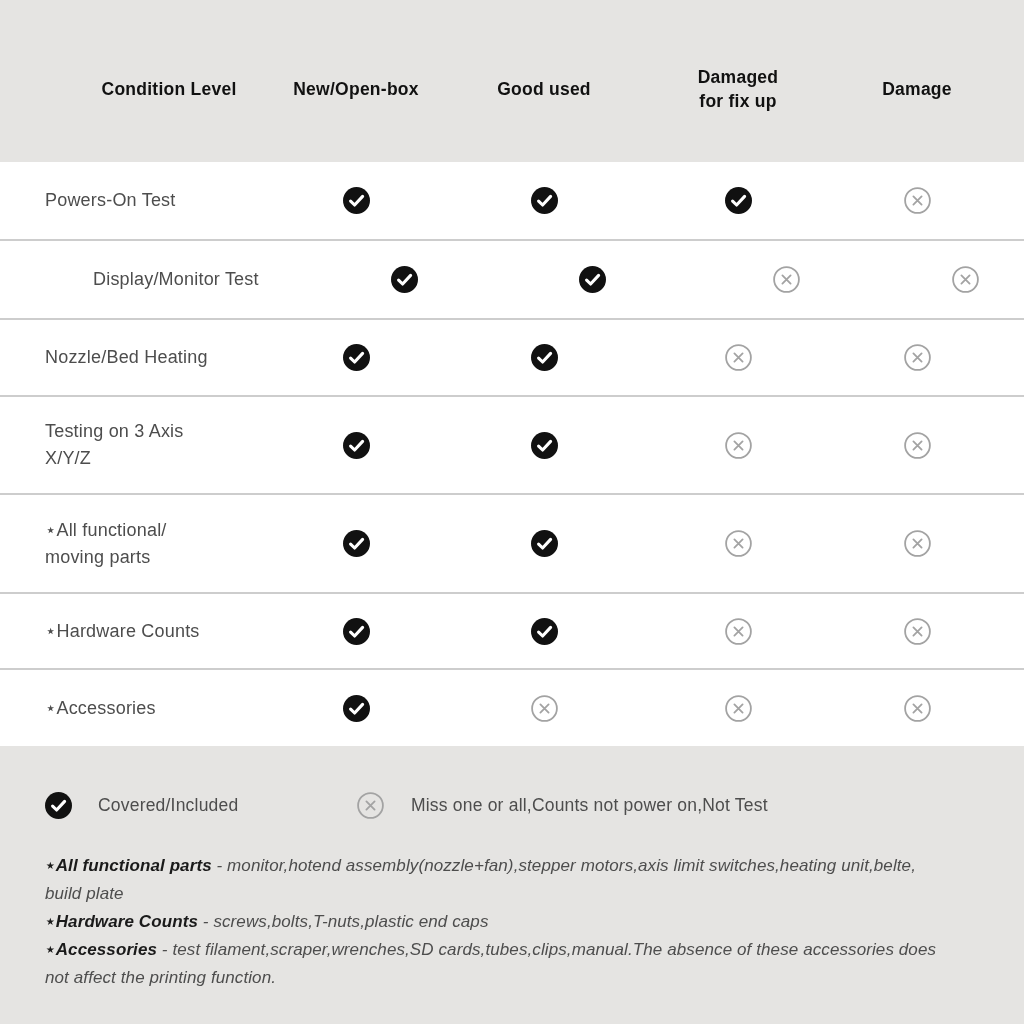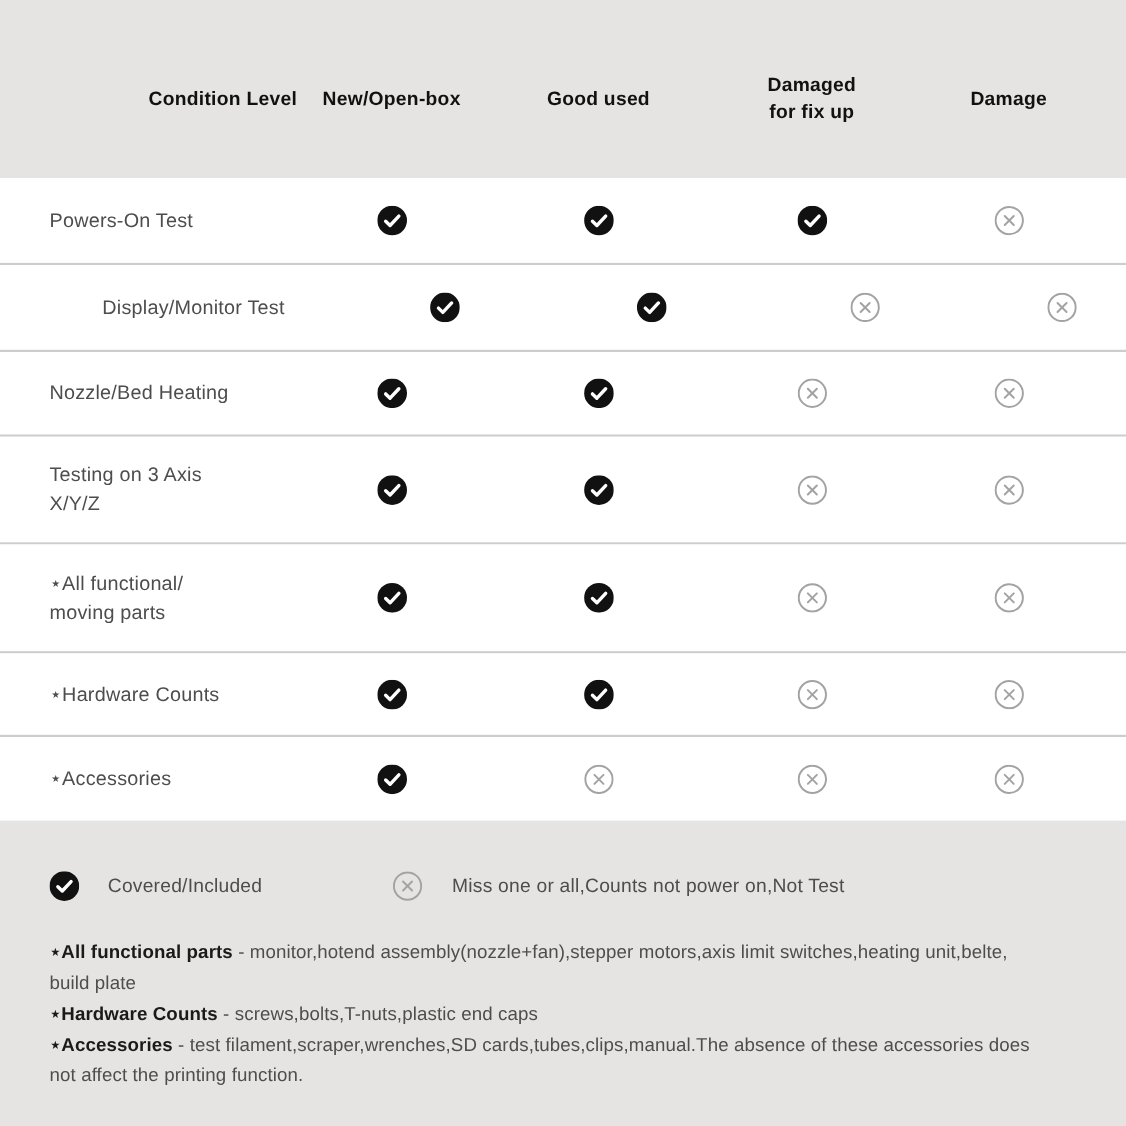--- a/index.html
+++ b/index.html
@@ -28,21 +28,21 @@
   .header-band {
     height: 162px; box-sizing: border-box;
     background: var(--band-bg);
     align-items: center; padding-top: 16px;
   }
   .header-cell {
     font-size: 17.5px; font-weight: 700; color: var(--header-text);
     letter-spacing: 0.25px; text-align: center; white-space: pre-line;
     line-height: 24px;
   }
-  .header-cell.hc-first { text-align: right; padding-left: 68px; }
+  .header-cell.hc-first { text-align: center; padding-left: 68px; }
   
   .trow {
     box-sizing: border-box; background: var(--row-bg);
     border-bottom: 2px solid var(--divider);
     align-items: center;
   }
   .trow:nth-child(1) { height: 79px; }
   .trow:nth-child(2) { height: 79px; padding-left: 48px; }
   .trow:nth-child(3) { height: 77px; }
   .trow:nth-child(4) { height: 98px; }
@@ -64,21 +64,21 @@
   .legend { display: flex; align-items: center; padding-top: 46px; }
   .legend-item { display: flex; align-items: center; }
   .legend-item-1 { width: 312px; }
   .legend-item-1 .legend-label { margin-left: 26px; }
   .legend-item-2 .legend-label { margin-left: 27px; }
   .legend-label { font-size: 17.5px; color: var(--label-text); letter-spacing: 0.2px; }
   .footnotes {
     margin-top: 33px; font-size: 17px; line-height: 28px;
     color: var(--footnote-text); letter-spacing: 0.1px; max-width: 959px;
   }
-  .footnotes p { margin: 0; }
+  .footnotes p { margin: 0; font-style: italic; }
   .fn-term { font-weight: 700; color: var(--footnote-term); }
   .fn-desc { white-space: pre-line; }
 </style>
 </head>
 <body>
 
 <div class="canvas">
 
   <div class="header-band grid5">
     <div class="header-cell hc-first">Condition Level</div>

